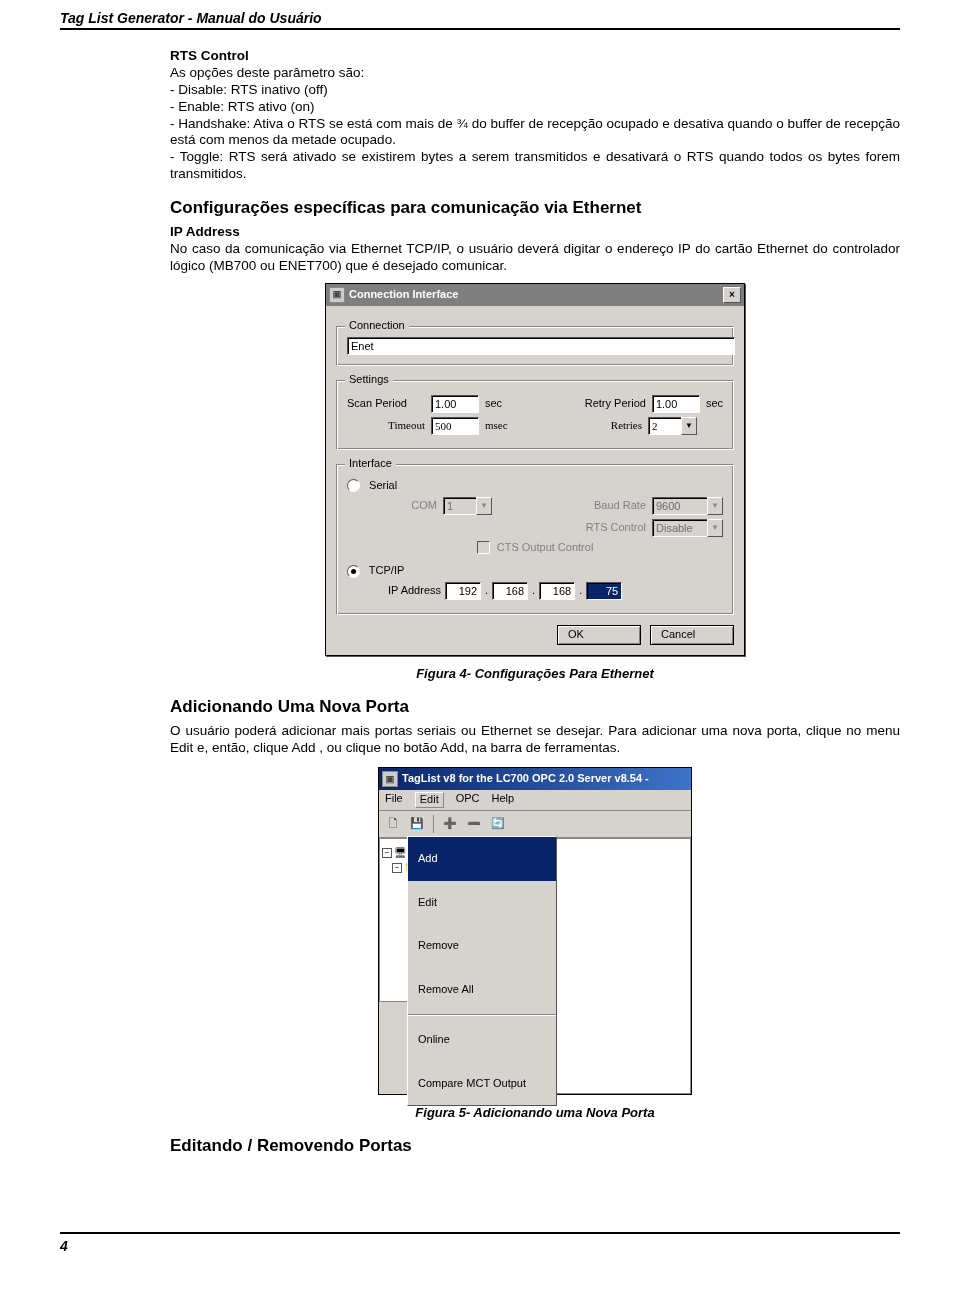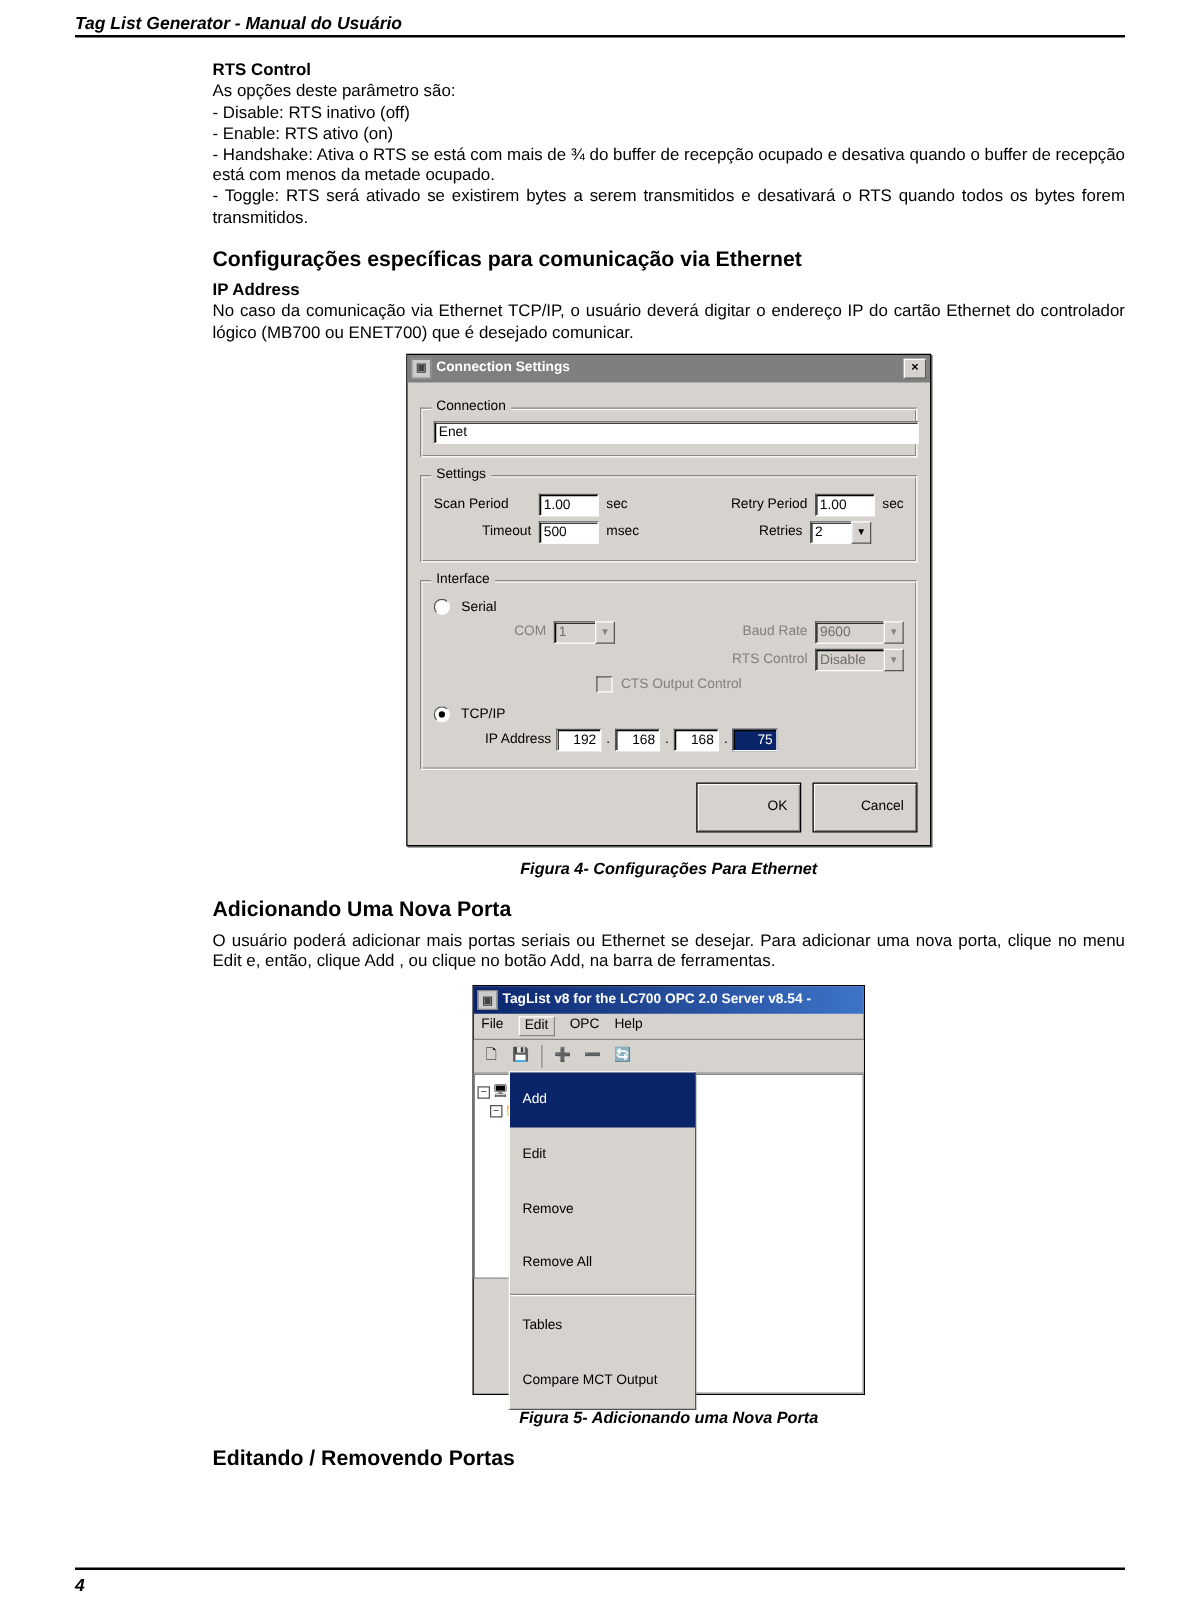--- a/index.html
+++ b/index.html
@@ -124,21 +124,21 @@
     width:11px;height:11px;border:1px solid #555;border-radius:50%;
     background:#fff;display:inline-flex;align-items:center;justify-content:center;vertical-align:middle;margin-right:6px;
     border-top-color:#555;border-left-color:#555;border-right-color:#fff;border-bottom-color:#fff;
   }
   .radio.checked::after{content:"";width:5px;height:5px;background:#000;border-radius:50%;}
   .chk {
     width:11px;height:11px;border:1px solid #555;background:#d6d3ce;display:inline-block;vertical-align:middle;margin-right:4px;
     border-top-color:#555;border-left-color:#555;border-right-color:#fff;border-bottom-color:#fff;
   }
   .btn {
-    display:inline-block;min-width:62px;text-align:right;padding:12px 10px;
+    display:inline-block;min-width:62px;text-align:left;padding:2px 10px;
     background:#d6d3ce;border:1px solid #000;
     box-shadow: inset 1px 1px 0 #fff, inset -1px -1px 0 #808080;
   }
   .row { margin: 4px 0; }
 
   
   .dlg2 {
     width: 312px;
     margin: 10px auto 4px auto;
     font-family: Tahoma, Arial, sans-serif;
@@ -182,41 +182,41 @@
     <div class="justify">- Handshake: Ativa o RTS se está com mais de ¾ do buffer de recepção ocupado e desativa quando o buffer de recepção está com menos da metade ocupado.</div>
     <div class="justify">- Toggle: RTS será ativado se existirem bytes a serem transmitidos e desativará o RTS quando todos os bytes forem transmitidos.</div>
 
     <div class="sec-title">Configurações específicas para comunicação via Ethernet</div>
     <div class="h-bold">IP Address</div>
     <div class="justify">No caso da comunicação via Ethernet TCP/IP, o usuário deverá digitar o endereço IP do cartão Ethernet do controlador lógico (MB700 ou ENET700) que é desejado comunicar.</div>
 
     <div class="dlg">
       <div class="titlebar">
         <span class="ticon">▣</span>
-        <span class="ttext">Connection Settings</span>
+        <span class="ttext">Connection Interface</span>
         <span class="tbtn">×</span>
       </div>
       <div class="dlg-body">
         <div class="grp">
           <span class="legend">Connection</span>
           <div class="field" style="width:380px">Enet</div>
         </div>
 
         <div class="grp">
           <span class="legend">Settings</span>
           <div class="row" style="display:flex;align-items:center;gap:6px;">
             <span class="lbl" style="width:78px;text-align:left">Scan Period</span>
             <span class="field" style="width:40px">1.00</span>
             <span class="lbl">sec</span>
             <span style="flex:1"></span>
             <span class="lbl" style="text-align:right">Retry Period</span>
             <span class="field" style="width:40px">1.00</span>
             <span class="lbl">sec</span>
           </div>
-          <div class="row" style="display:flex;align-items:center;gap:6px;">
+          <div class="row" style="display:flex;align-items:center;gap:6px;font-family:Liberation Serif, serif;">
             <span class="lbl" style="width:78px;text-align:right">Timeout</span>
             <span class="field" style="width:40px">500</span>
             <span class="lbl">msec</span>
             <span style="flex:1"></span>
             <span class="lbl" style="text-align:right">Retries</span>
             <span class="sel">
               <span class="field" style="width:26px">2</span>
               <span class="arrow">▼</span>
             </span>
             <span style="width:20px"></span>
@@ -323,21 +323,21 @@
               <span class="doc-ico"></span>
               <span>Complete Tag List</span>
             </div>
         </div>
         <div class="dropdown" style="position:absolute;left:28px;top:-2px;">
           <div class="dd-item hl">Add</div>
           <div class="dd-item">Edit</div>
           <div class="dd-item">Remove</div>
           <div class="dd-item">Remove All</div>
           <div class="dd-sep"></div>
-          <div class="dd-item">Tables</div>
+          <div class="dd-item">Online</div>
           <div class="dd-item">Compare MCT Output</div>
         </div>
       </div>
     </div>
 
     <div class="caption">Figura 5- Adicionando uma Nova Porta</div>
 
     <div class="sec-title">Editando / Removendo Portas</div>
   </div>
 </div>

